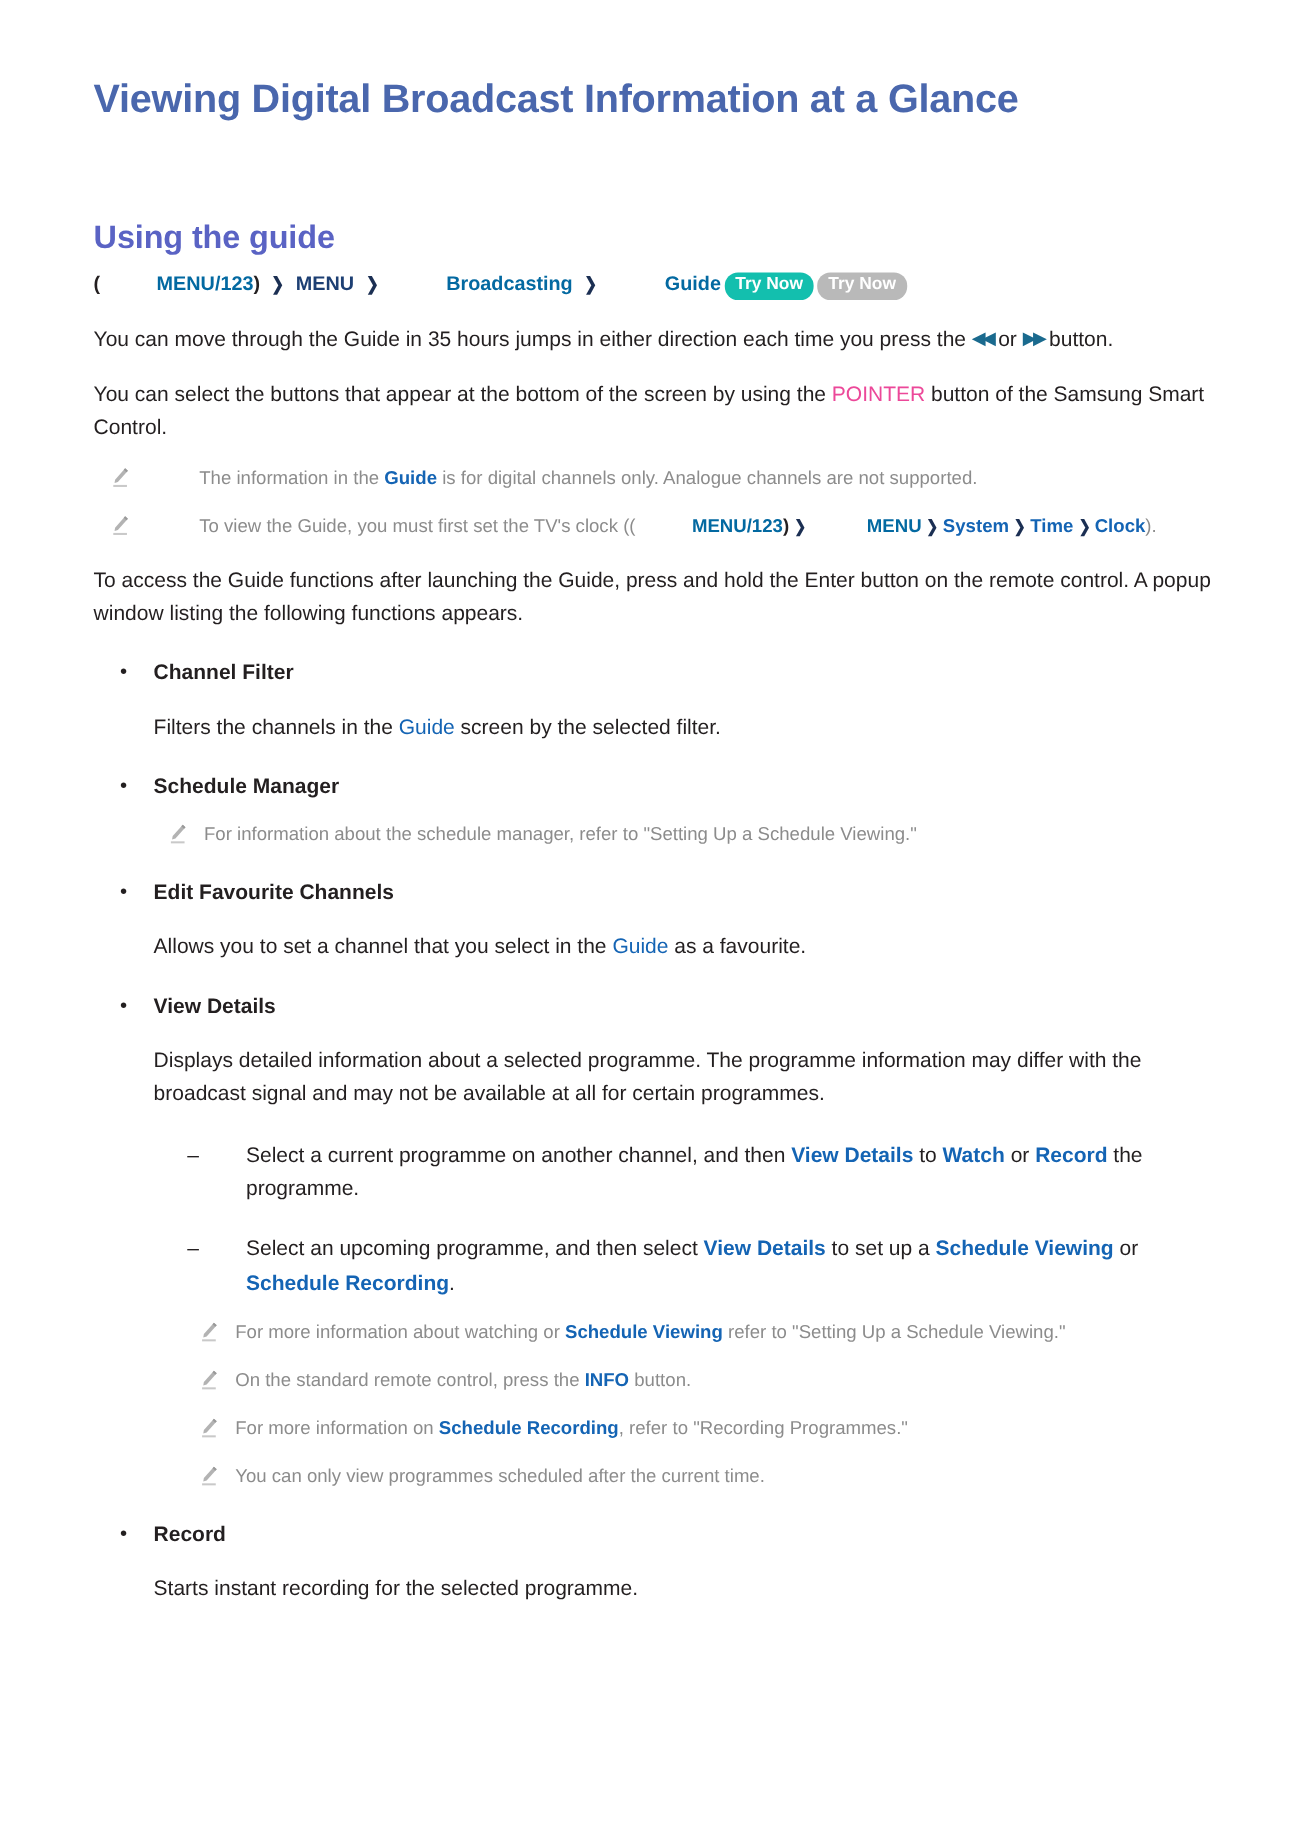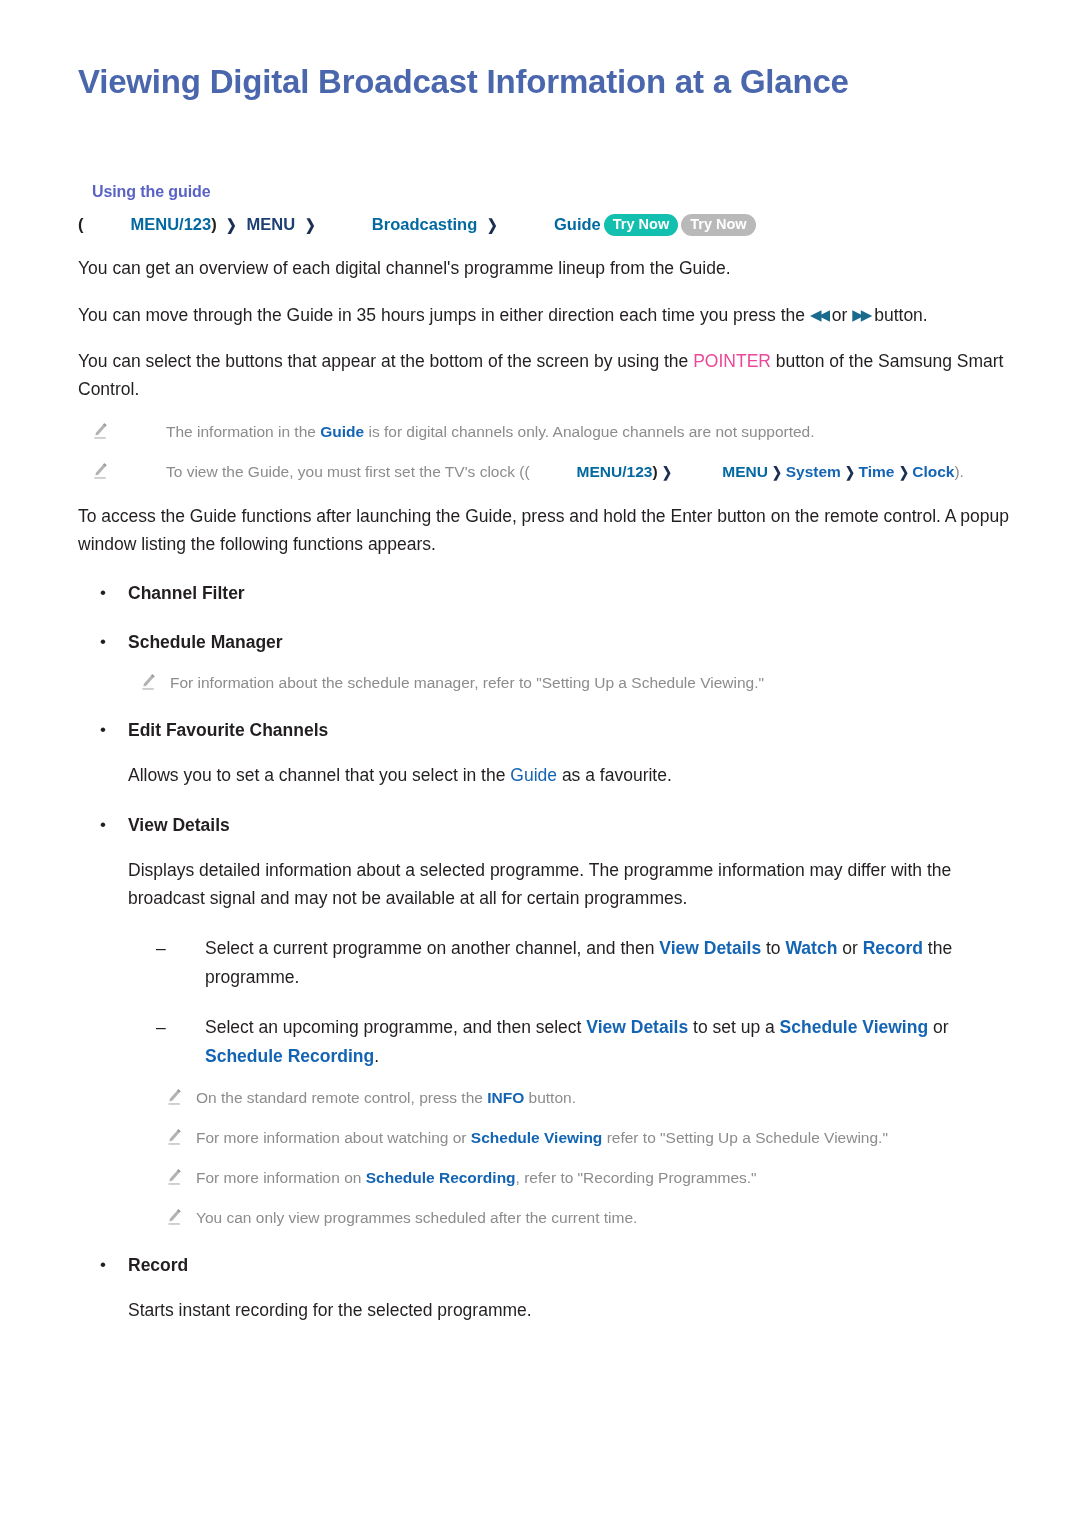--- a/index.html
+++ b/index.html
@@ -25,24 +25,24 @@
   
   h1.doc-title {
     font-size: 33px;
     font-weight: bold;
     color: #4a67ad;
     margin: 0;
     letter-spacing: -0.2px;
     line-height: 1.2;
   }
   h2.section-title {
-    font-size: 16px;
+    font-size: 27px;
     font-weight: bold;
     color: #5a63c4;
-    margin: 80px 0 0 14px;
+    margin: 80px 0 0 0;
     letter-spacing: -0.1px;
     line-height: 1.2;
   }
 
   
   .breadcrumb {
     margin-top: 12px;
     font-size: 16.5px;
     line-height: 1.35;
     white-space: nowrap;
@@ -181,21 +181,20 @@
   <div class="breadcrumb">
     <span class="crumb-paren">(</span><span class="crumb-teal">MENU/123</span><span class="crumb-paren">)</span>
     <span class="chev">❯</span>
     <span class="crumb-navy">MENU</span>
     <span class="chev">❯</span>
     <span class="crumb-teal">Broadcasting</span>
     <span class="chev">❯</span>
     <span class="crumb-teal">Guide</span><span class="pill pill-teal">Try Now</span><span class="pill pill-gray">Try Now</span>
   </div>
 
-  <p class="body">You can get an overview of each digital channel's programme lineup from the Guide.</p>
 
   <p class="body"><span>You can move through the Guide in 35 hours jumps in either direction each time you press the </span><span class="rwd">◀◀</span><span> or </span><span class="ffwd">▶▶</span><span> button.</span></p>
 
   <p class="body"><span>You can select the buttons that appear at the bottom of the screen by using the </span><span class="em-teal">POINTER</span><span> button of the Samsung Smart Control.</span></p>
 
   <div class="note note-l1">
     <svg class="pencil" viewBox="0 0 16 19">
       <path d="M12.3 1.2 L14.6 3.3 L6.2 12.7 L3.4 13.6 L3.9 10.7 Z" fill="#b3b3b3"></path>
       <path d="M12.3 1.2 L14.6 3.3 L13.4 4.6 L11.1 2.5 Z" fill="#9a9a9a"></path>
       <rect x="2.4" y="15.1" width="11.4" height="1.7" fill="#c9c9c9"></rect>
@@ -211,20 +210,21 @@
     </svg>
     <span class="note-text"><span>To view the Guide, you must first set the TV's clock ((</span><span class="crumb-teal">MENU/123</span><span class="crumb-paren">)</span><span class="chev">❯</span><span class="crumb-teal">MENU</span><span class="chev">❯</span><span class="crumb-blue">System</span><span class="chev">❯</span><span class="crumb-blue">Time</span><span class="chev">❯</span><span class="crumb-blue">Clock</span><span>).</span></span>
   </div>
 
   <p class="body">To access the Guide functions after launching the Guide, press and hold the Enter button on the remote control. A popup window listing the following functions appears.</p>
 
   <div class="bullet-item">
     <span class="bullet-dot"></span>
     <span class="bullet-label">Channel Filter</span>
   </div>
+  <p class="bullet-body"><span>Filters the channels in the </span><span class="em-blue">Guide</span><span> screen by the selected filter.</span></p>
 
   <div class="bullet-item">
     <span class="bullet-dot"></span>
     <span class="bullet-label">Schedule Manager</span>
   </div>
 
   <div class="note note-l2">
     <svg class="pencil" viewBox="0 0 16 19">
       <path d="M12.3 1.2 L14.6 3.3 L6.2 12.7 L3.4 13.6 L3.9 10.7 Z" fill="#b3b3b3"></path>
       <path d="M12.3 1.2 L14.6 3.3 L13.4 4.6 L11.1 2.5 Z" fill="#9a9a9a"></path>
@@ -254,47 +254,47 @@
     <span class="dash-mark"></span>
     <span class="dash-text"><span>Select an upcoming programme, and then select </span><span class="em-blue-b">View Details</span><span> to set up a </span><span class="em-blue-b">Schedule Viewing</span><span> or </span><span class="em-blue-b">Schedule Recording</span><span>.</span></span>
   </div>
 
   <div class="note note-l3">
     <svg class="pencil" viewBox="0 0 16 19">
       <path d="M12.3 1.2 L14.6 3.3 L6.2 12.7 L3.4 13.6 L3.9 10.7 Z" fill="#b3b3b3"></path>
       <path d="M12.3 1.2 L14.6 3.3 L13.4 4.6 L11.1 2.5 Z" fill="#9a9a9a"></path>
       <rect x="2.4" y="15.1" width="11.4" height="1.7" fill="#c9c9c9"></rect>
     </svg>
+    <span class="note-text"><span>For more information about watching or </span><span class="em-blue-b">Schedule Viewing</span><span> refer to "Setting Up a Schedule Viewing."</span></span>
+  </div>
+
+  <div class="note note-l3">
+    <svg class="pencil" viewBox="0 0 16 19">
+      <path d="M12.3 1.2 L14.6 3.3 L6.2 12.7 L3.4 13.6 L3.9 10.7 Z" fill="#b3b3b3"></path>
+      <path d="M12.3 1.2 L14.6 3.3 L13.4 4.6 L11.1 2.5 Z" fill="#9a9a9a"></path>
+      <rect x="2.4" y="15.1" width="11.4" height="1.7" fill="#c9c9c9"></rect>
+    </svg>
     <span class="note-text"><span>On the standard remote control, press the </span><span class="em-blue-b">INFO</span><span> button.</span></span>
   </div>
 
   <div class="note note-l3">
     <svg class="pencil" viewBox="0 0 16 19">
       <path d="M12.3 1.2 L14.6 3.3 L6.2 12.7 L3.4 13.6 L3.9 10.7 Z" fill="#b3b3b3"></path>
       <path d="M12.3 1.2 L14.6 3.3 L13.4 4.6 L11.1 2.5 Z" fill="#9a9a9a"></path>
       <rect x="2.4" y="15.1" width="11.4" height="1.7" fill="#c9c9c9"></rect>
     </svg>
-    <span class="note-text"><span>For more information about watching or </span><span class="em-blue-b">Schedule Viewing</span><span> refer to "Setting Up a Schedule Viewing."</span></span>
+    <span class="note-text"><span>For more information on </span><span class="em-blue-b">Schedule Recording</span><span>, refer to "Recording Programmes."</span></span>
   </div>
 
   <div class="note note-l3">
     <svg class="pencil" viewBox="0 0 16 19">
       <path d="M12.3 1.2 L14.6 3.3 L6.2 12.7 L3.4 13.6 L3.9 10.7 Z" fill="#b3b3b3"></path>
       <path d="M12.3 1.2 L14.6 3.3 L13.4 4.6 L11.1 2.5 Z" fill="#9a9a9a"></path>
       <rect x="2.4" y="15.1" width="11.4" height="1.7" fill="#c9c9c9"></rect>
     </svg>
-    <span class="note-text"><span>For more information on </span><span class="em-blue-b">Schedule Recording</span><span>, refer to "Recording Programmes."</span></span>
-  </div>
-
-  <div class="note note-l3">
-    <svg class="pencil" viewBox="0 0 16 19">
-      <path d="M12.3 1.2 L14.6 3.3 L6.2 12.7 L3.4 13.6 L3.9 10.7 Z" fill="#b3b3b3"></path>
-      <path d="M12.3 1.2 L14.6 3.3 L13.4 4.6 L11.1 2.5 Z" fill="#9a9a9a"></path>
-      <rect x="2.4" y="15.1" width="11.4" height="1.7" fill="#c9c9c9"></rect>
-    </svg>
     <span class="note-text">You can only view programmes scheduled after the current time.</span>
   </div>
 
   <div class="bullet-item">
     <span class="bullet-dot"></span>
     <span class="bullet-label">Record</span>
   </div>
   <p class="bullet-body">Starts instant recording for the selected programme.</p>
 
 </div>

